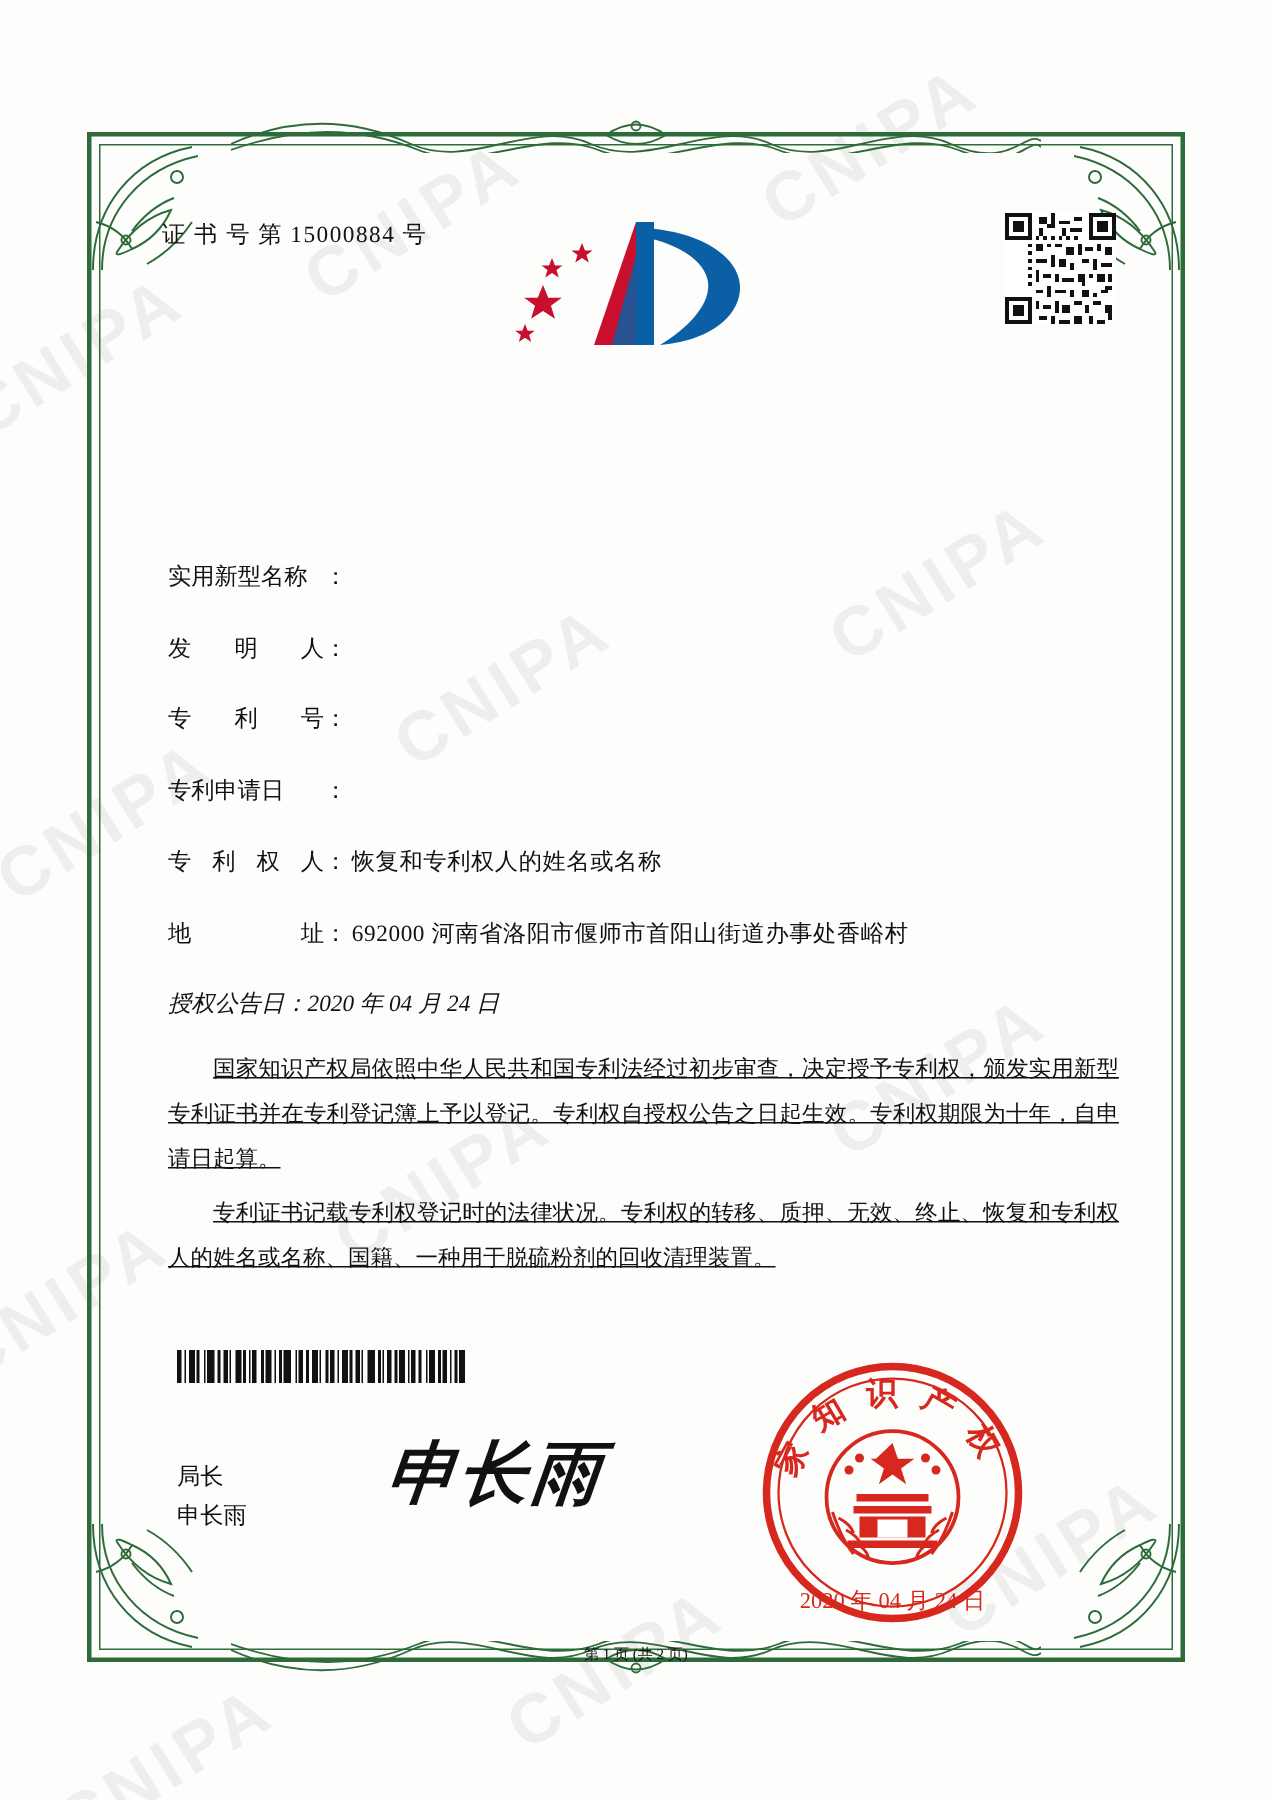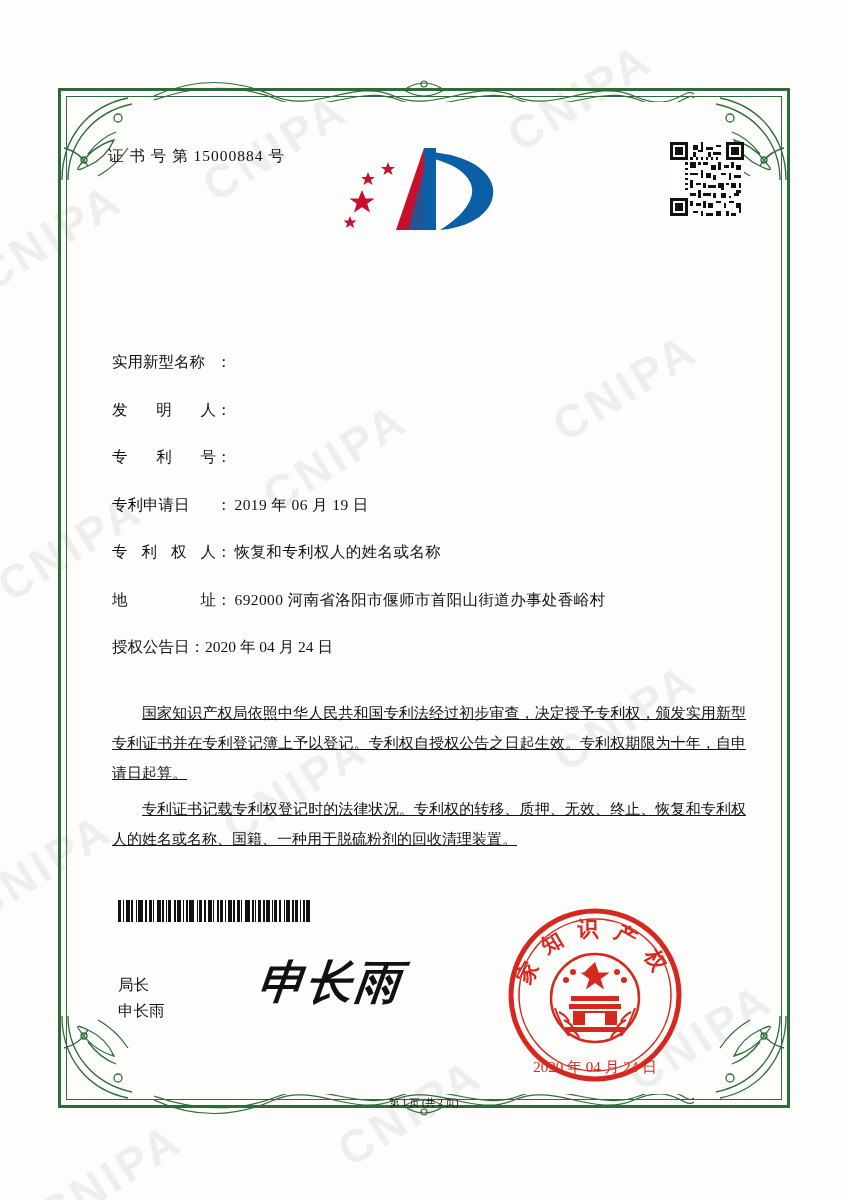--- a/index.html
+++ b/index.html
@@ -126,40 +126,42 @@
     left: 112px;
     top: 352px;
     width: 630px;
     font-size: 15.5px;
     color: #111;
   }
   .field-row {
     display: flex;
     align-items: flex-end;
     margin-bottom: 26.5px;
+    margin-top: 22px;
   }
   .field-label {
     width: 104px;
     flex: none;
     letter-spacing: 0px;
     white-space: nowrap;
   }
   .field-label.spread {
     display: flex;
     justify-content: space-between;
   }
   .field-label.spread span { display: inline-block; }
   .field-colon { flex: none; margin-right: 3px; }
   .field-value { flex: 1; letter-spacing: 0.4px; }
   .field-value.mono { font-family: "Liberation Serif", serif; letter-spacing: 1.1px; }
 
   .row-inline {
     display: flex;
     align-items: flex-start;
     margin-bottom: 22px;
+    font-style: italic;
   }
   .row-inline .seg1 { width: 300px; }
   .row-inline .seg2 { flex: 1; }
 
   
   .paras {
     position: absolute;
     left: 112px;
     top: 698px;
     width: 634px;
@@ -475,21 +477,20 @@
         <span>专</span>
         <span>利</span>
         <span>号</span>
       </div>
       <div class="field-colon">：</div>
     </div>
 
     <div class="field-row">
       <div class="field-label">专利申请日</div>
       <div class="field-colon">：</div>
-      <div class="field-value">2019 年 06 月 19 日</div>
     </div>
 
     <div class="field-row">
       <div class="field-label spread">
         <span>专</span>
         <span>利</span>
         <span>权</span>
         <span>人</span>
       </div>
       <div class="field-colon">：</div>

